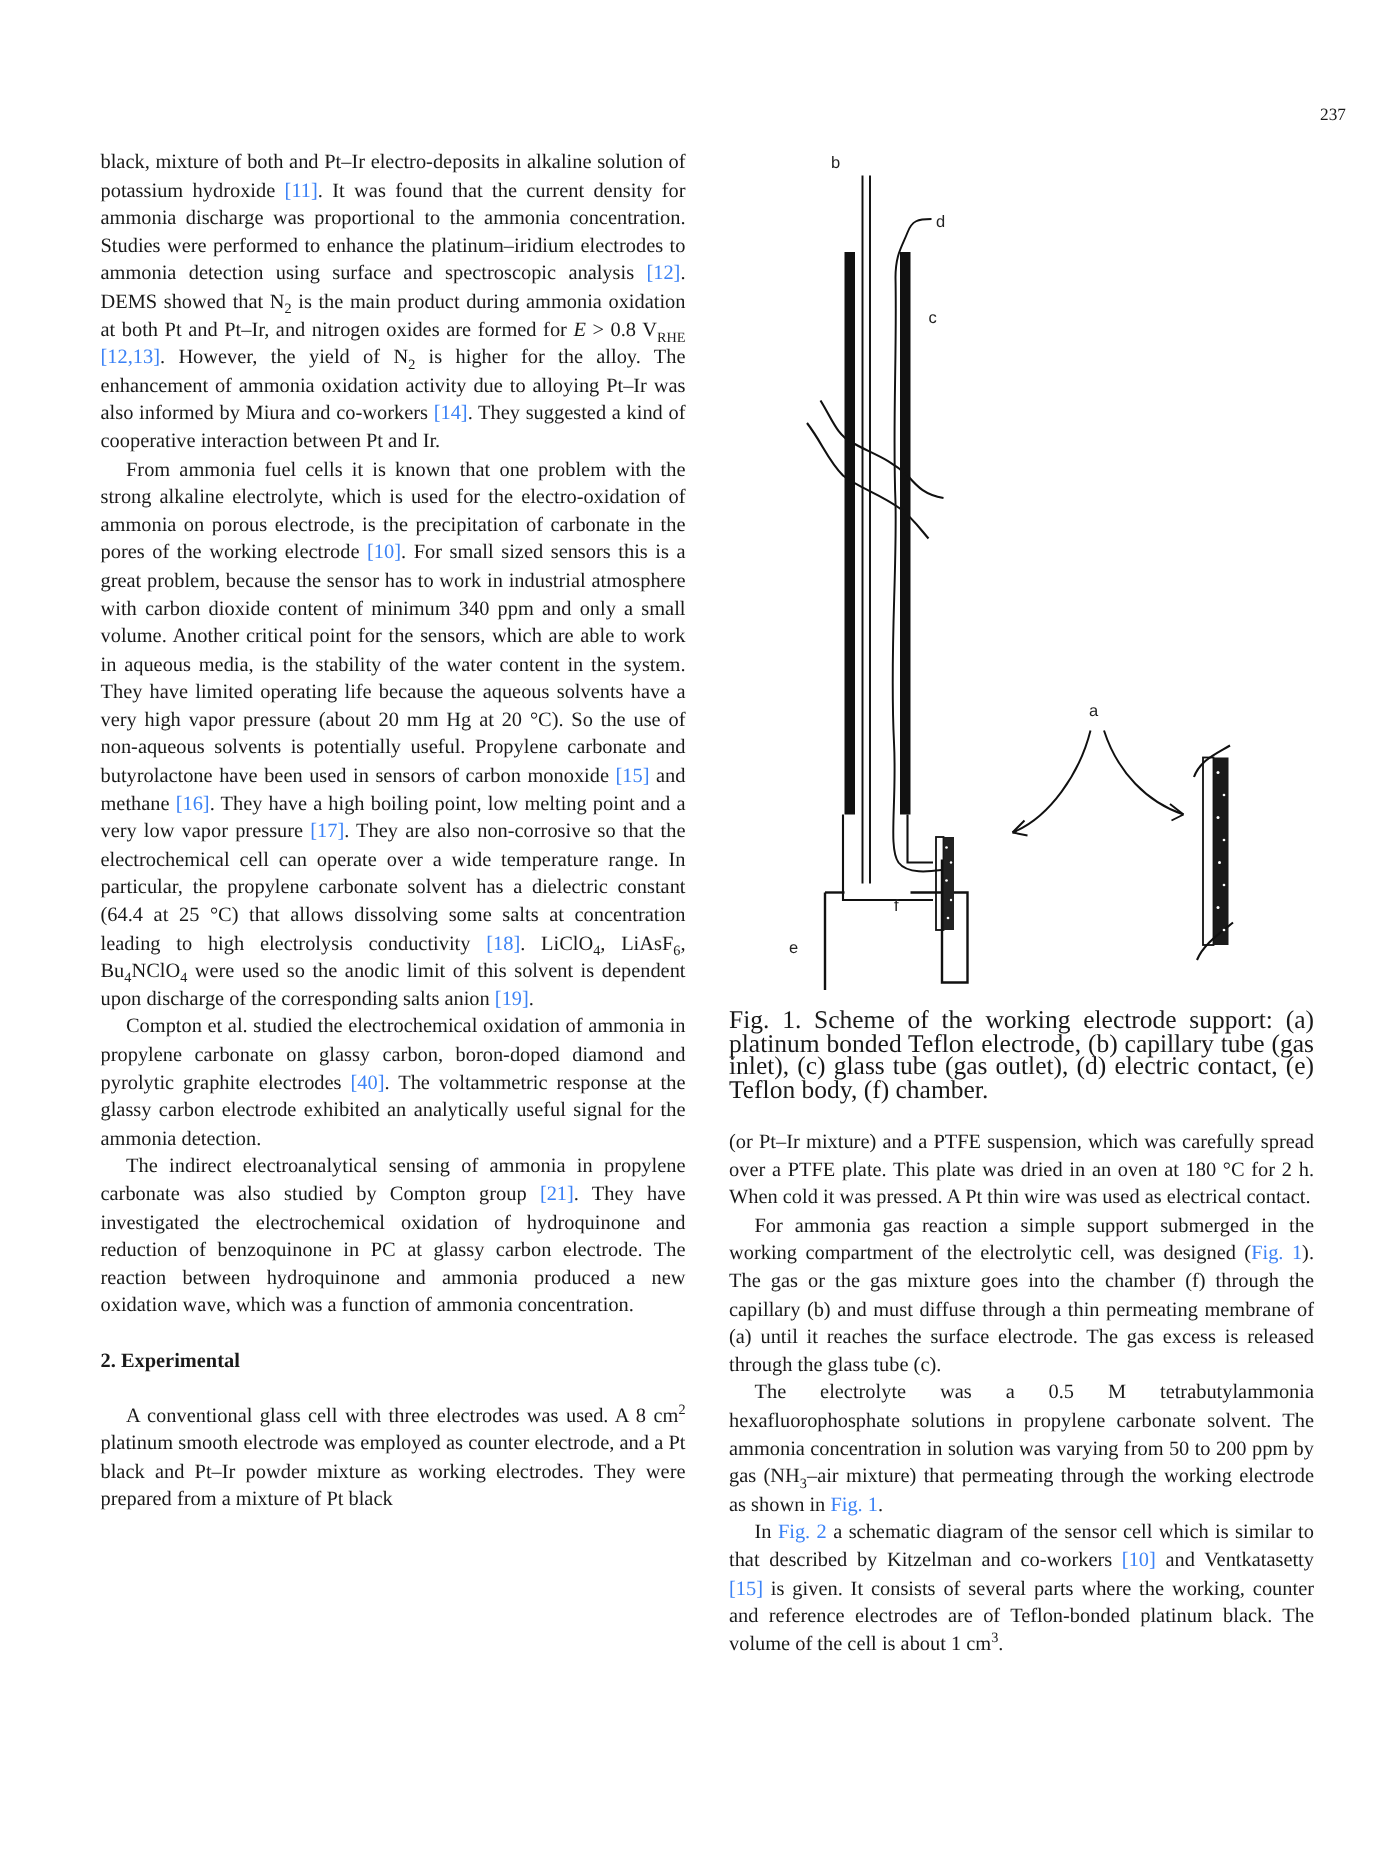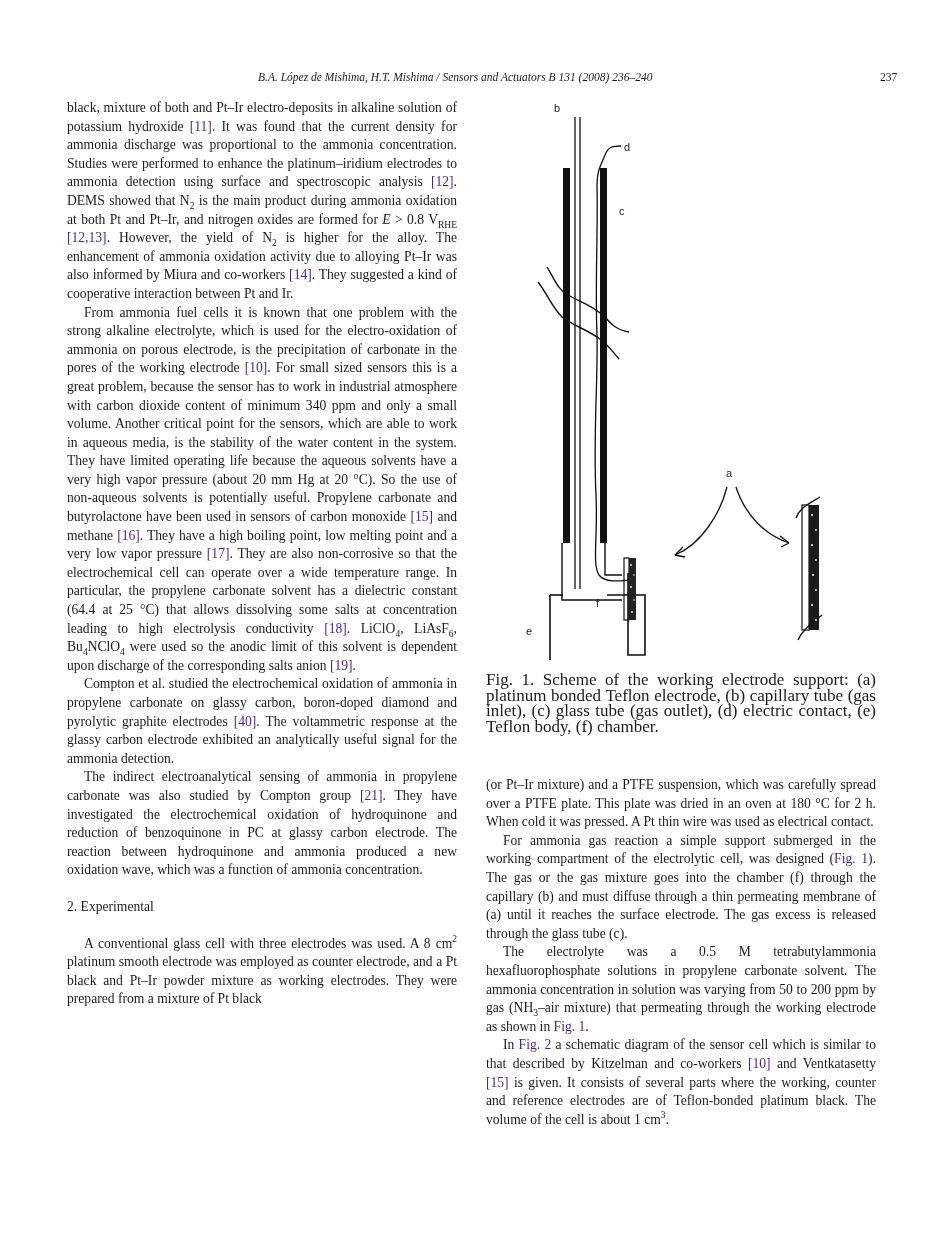--- a/index.html
+++ b/index.html
@@ -5,36 +5,35 @@
   html, body { margin: 0; padding: 0; background: #ffffff; }
   body { width: 925px; height: 1235px; position: relative; overflow: hidden;
          font-family: "Liberation Serif", "DejaVu Serif", serif; color: #1a1a1a; }
   .running-head { position: absolute; top: 71px; left: 0; width: 925px; height: 16px;
          font-size: 11.5px; font-style: italic; }
   .running-head .rh-text { position: absolute; left: 258px; top: 0; }
   .running-head .rh-page { position: absolute; left: 880px; top: 0; font-style: normal; }
   .col { position: absolute; font-size: 13.6px; line-height: 18.6px; text-align: justify;
          hyphens: manual; }
   .col-left { left: 67px; top: 99px; width: 390px; }
-  .col-right { left: 486px; top: 776px; width: 390px; }
+  .col-right { left: 486px; top: 752px; width: 390px; }
   .col p { margin: 0; text-indent: 0; }
   .col p.ind { text-indent: 17px; }
-  .cite { color: #4c1d95; }
-  .section-heading { font-weight: normal; margin: 18px 0 18px 0 !important; }
+  .cite { color: #3b82f6; }
+  .section-heading { font-weight: bold; margin: 18px 0 18px 0 !important; }
   sub, sup { font-size: 9.5px; line-height: 0; }
   .figure { position: absolute; left: 500px; top: 95px; width: 390px; height: 565px; }
   .caption { position: absolute; left: 486px; top: 672px; width: 390px;
              font-size: 17px; line-height: 15.5px; text-align: justify; }
   .fig-label { font-family: "Liberation Sans", "DejaVu Sans", sans-serif; font-size: 11px; fill: #222; }
 </style>
 </head>
 <body>
 
 <div class="running-head">
-  <span class="rh-text">B.A. López de Mishima, H.T. Mishima / Sensors and Actuators B 131 (2008) 236–240</span>
   <span class="rh-page">237</span>
 </div>
 
 <div class="col col-left">
   <p><span>black, mixture of both and Pt–Ir electro-deposits in alkaline solution of potassium hydroxide </span><a class="cite">[11]</a><span>. It was found that the current density for ammonia discharge was proportional to the ammonia concentration. Studies were performed to enhance the platinum–iridium electrodes to ammonia detection using surface and spectroscopic analysis </span><a class="cite">[12]</a><span>. DEMS showed that N</span><sub>2</sub><span> is the main product during ammonia oxidation at both Pt and Pt–Ir, and nitrogen oxides are formed for </span><i>E</i><span> &gt; 0.8 V</span><sub>RHE</sub><span> </span><a class="cite">[12,13]</a><span>. However, the yield of N</span><sub>2</sub><span> is higher for the alloy. The enhancement of ammonia oxidation activity due to alloying Pt–Ir was also informed by Miura and co-workers </span><a class="cite">[14]</a><span>. They suggested a kind of cooperative interaction between Pt and Ir.</span></p>
 
   <p class="ind"><span>From ammonia fuel cells it is known that one problem with the strong alkaline electrolyte, which is used for the electro-oxidation of ammonia on porous electrode, is the precipitation of carbonate in the pores of the working electrode </span><a class="cite">[10]</a><span>. For small sized sensors this is a great problem, because the sensor has to work in industrial atmosphere with carbon dioxide content of minimum 340 ppm and only a small volume. Another critical point for the sensors, which are able to work in aqueous media, is the stability of the water content in the system. They have limited operating life because the aqueous solvents have a very high vapor pressure (about 20 mm Hg at 20 °C). So the use of non-aqueous solvents is potentially useful. Propylene carbonate and butyrolactone have been used in sensors of carbon monoxide </span><a class="cite">[15]</a><span> and methane </span><a class="cite">[16]</a><span>. They have a high boiling point, low melting point and a very low vapor pressure </span><a class="cite">[17]</a><span>. They are also non-corrosive so that the electrochemical cell can operate over a wide temperature range. In particular, the propylene carbonate solvent has a dielectric constant (64.4 at 25 °C) that allows dissolving some salts at concentration leading to high electrolysis conductivity </span><a class="cite">[18]</a><span>. LiClO</span><sub>4</sub><span>, LiAsF</span><sub>6</sub><span>, Bu</span><sub>4</sub><span>NClO</span><sub>4</sub><span> were used so the anodic limit of this solvent is dependent upon discharge of the corresponding salts anion </span><a class="cite">[19]</a><span>.</span></p>
 
   <p class="ind"><span>Compton et al. studied the electrochemical oxidation of ammonia in propylene carbonate on glassy carbon, boron-doped diamond and pyrolytic graphite electrodes </span><a class="cite">[40]</a><span>. The voltammetric response at the glassy carbon electrode exhibited an analytically useful signal for the ammonia detection.</span></p>
 

